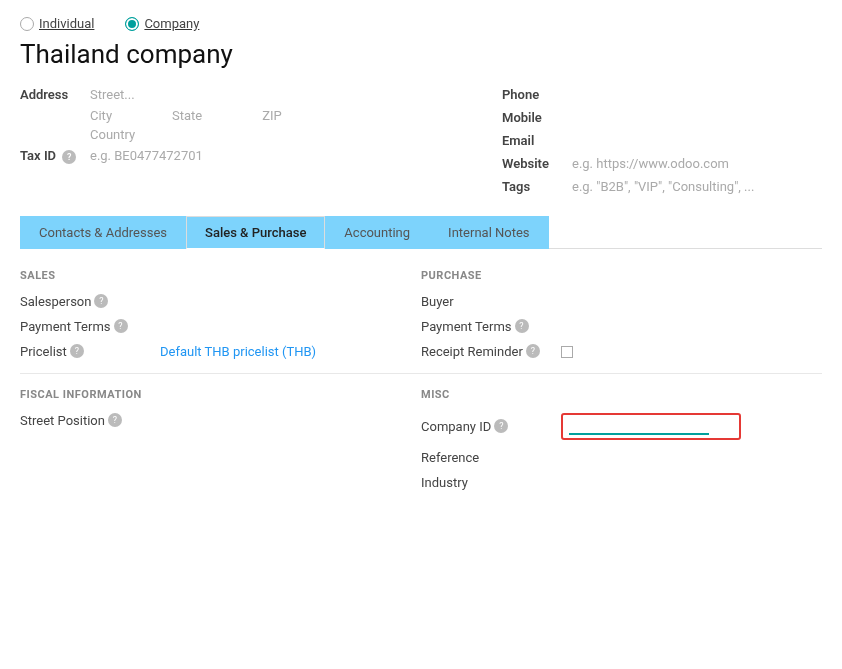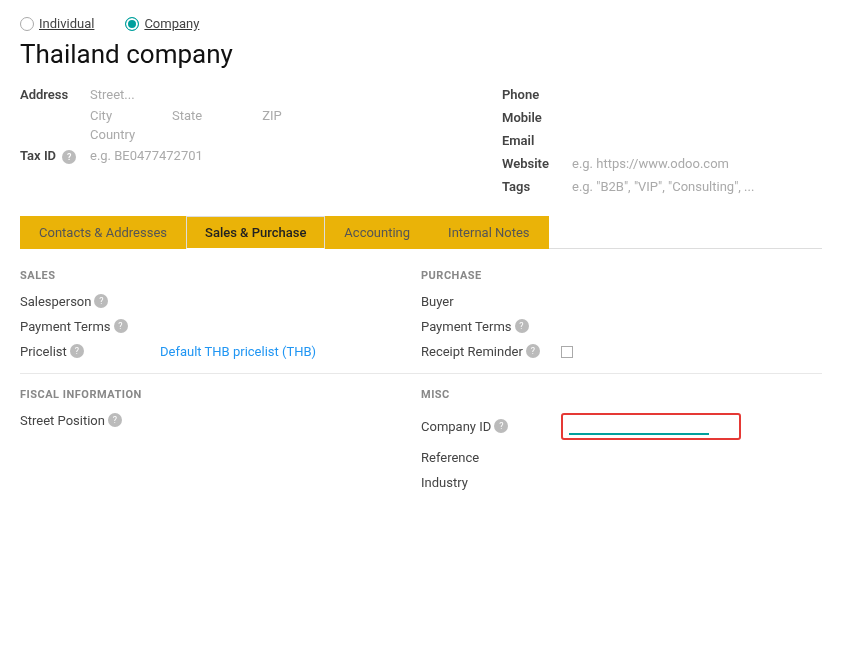--- a/index.html
+++ b/index.html
@@ -121,21 +121,21 @@
       margin-bottom: 0;
     }
     .tab {
       padding: 8px 18px;
       font-size: 13px;
       color: #555;
       cursor: pointer;
       border: 1px solid transparent;
       border-bottom: none;
       margin-bottom: -1px;
-      background: #eab308;
+      background: #7dd3fc;
     }
     .tab.active {
       border: 1px solid #ddd;
       border-bottom: 1px solid #fff;
       color: #222;
       font-weight: 500;
     }
     
     .tab-content {
       padding: 20px 0 0 0;

